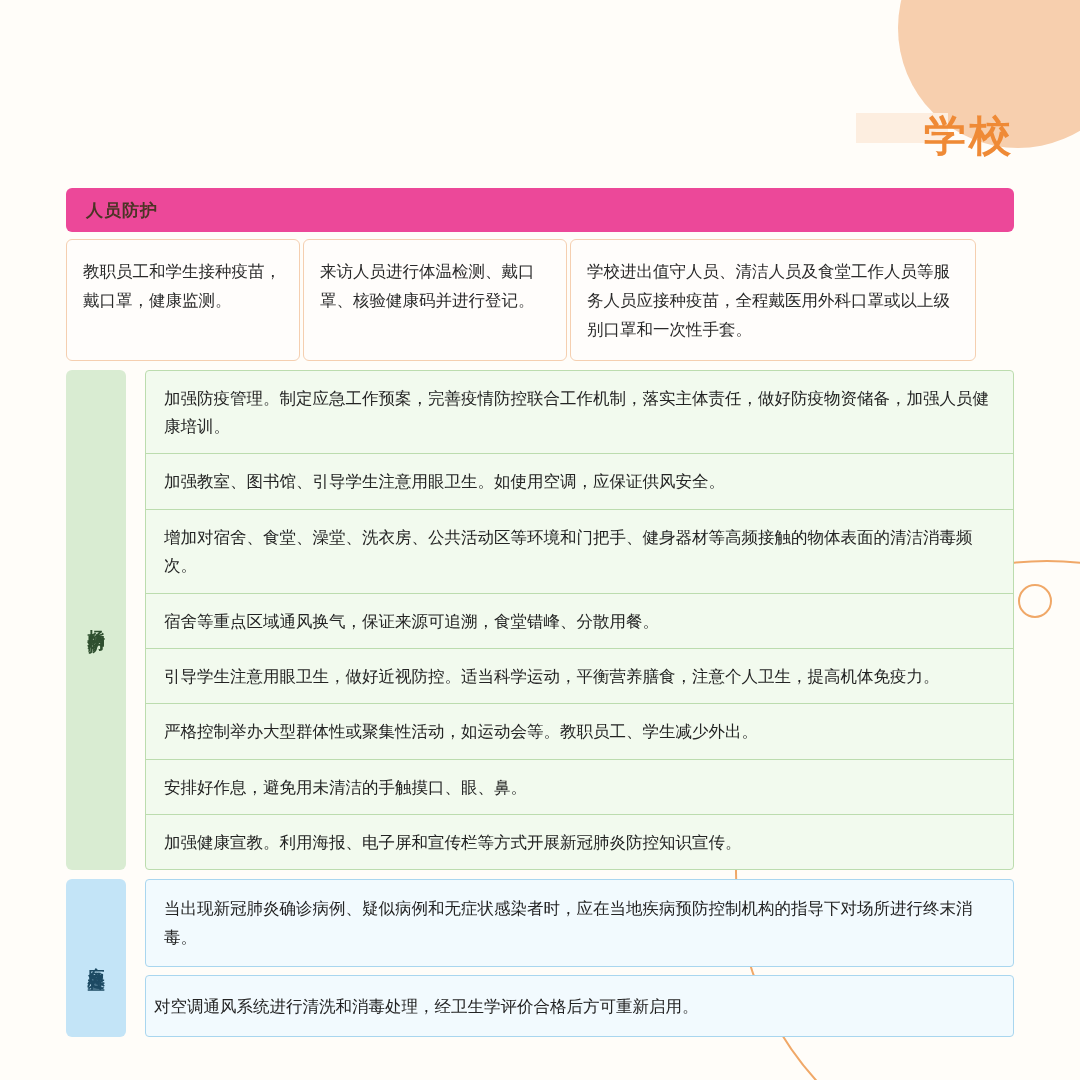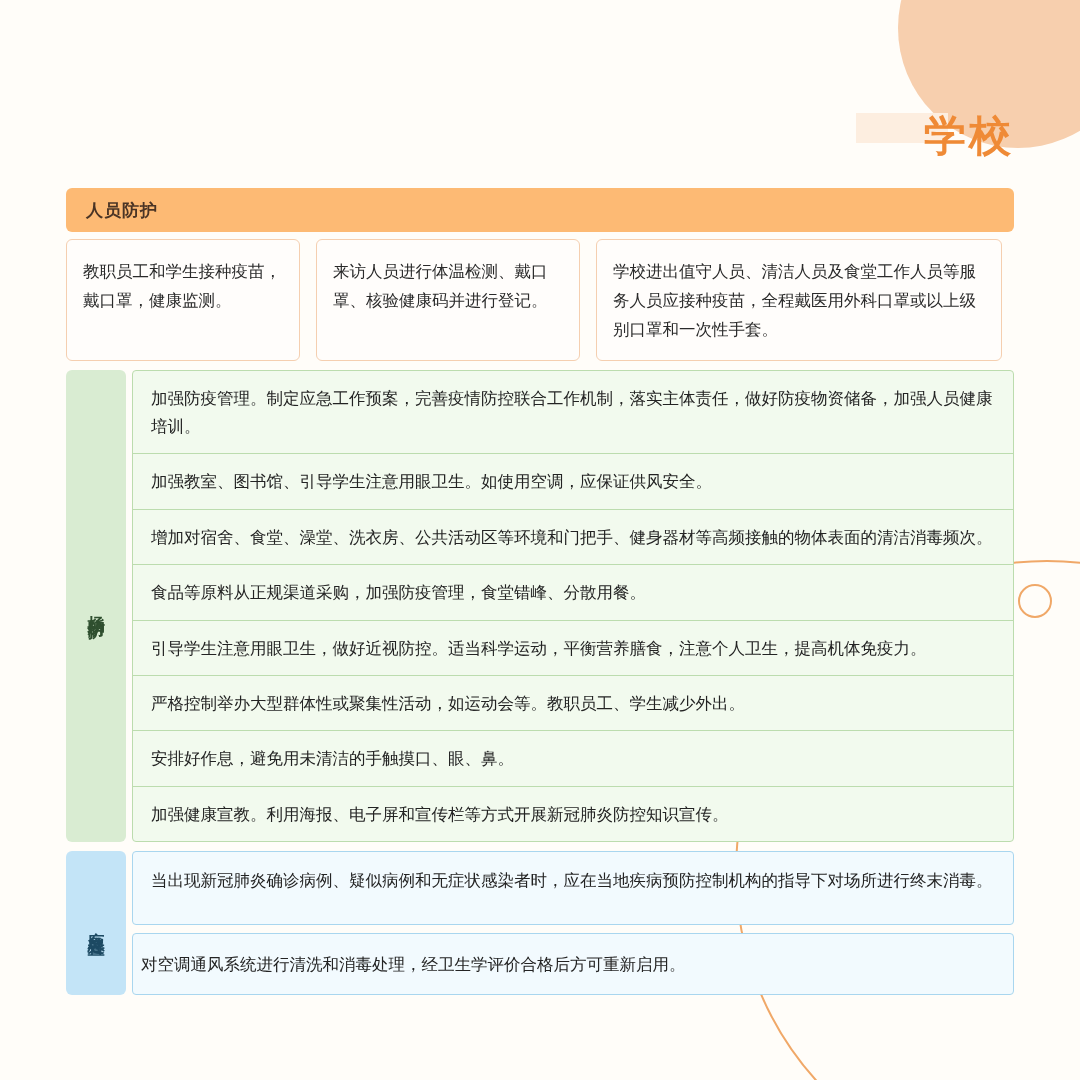--- a/index.html
+++ b/index.html
@@ -75,34 +75,34 @@
   .content {
     position: absolute;
     left: 66px;
     top: 188px;
     width: 948px;
     z-index: 2;
   }
 
   
   .personnel-header {
-    background: #fdba74;
+    background: #ec4899;
     border-radius: 6px;
     height: 44px;
     display: flex;
     align-items: center;
     padding-left: 20px;
     font-size: 17px;
     font-weight: bold;
     color: #4a3425;
     letter-spacing: 1px;
   }
   .personnel-cards {
     display: flex;
-    gap: 16px;
+    gap: 3px;
     margin-top: 7px;
   }
   .pcard {
     border: 1px solid #f5cfb0;
     border-radius: 6px;
     background: #fffdfb;
     padding: 17px 16px 16px 16px;
     font-size: 16.5px;
     line-height: 1.75;
     color: #2a2a2a;
@@ -135,21 +135,21 @@
   .block-label.green {
     background: #d9ecd2;
     color: #2f4f2f;
   }
   .block-label.blue {
     background: #c3e4f7;
     color: #1d4a63;
   }
   .block-rows {
     flex: 1 1 auto;
-    margin-left: 6px;
+    margin-left: 19px;
     display: flex;
     flex-direction: column;
   }
 
   
   .rows-green {
     border: 1px solid #bcdcae;
     border-radius: 4px;
     overflow: hidden;
     background: #f2faee;
@@ -197,21 +197,21 @@
     <div class="pcard c3">学校进出值守人员、清洁人员及食堂工作人员等服务人员应接种疫苗，全程戴医用外科口罩或以上级别口罩和一次性手套。</div>
   </div>
 
   <div class="block">
     <div class="block-label green">场所防护</div>
     <div class="block-rows">
       <div class="rows-green">
         <div class="row">加强防疫管理。制定应急工作预案，完善疫情防控联合工作机制，落实主体责任，做好防疫物资储备，加强人员健康培训。</div>
         <div class="row">加强教室、图书馆、引导学生注意用眼卫生。如使用空调，应保证供风安全。</div>
         <div class="row">增加对宿舍、食堂、澡堂、洗衣房、公共活动区等环境和门把手、健身器材等高频接触的物体表面的清洁消毒频次。</div>
-        <div class="row">食品等原料从正规渠道采购，加强防疫管理，食堂错峰、分散用餐。</div>
+        <div class="row">宿舍等重点区域通风换气，保证来源可追溯，食堂错峰、分散用餐。</div>
         <div class="row">引导学生注意用眼卫生，做好近视防控。适当科学运动，平衡营养膳食，注意个人卫生，提高机体免疫力。</div>
         <div class="row">严格控制举办大型群体性或聚集性活动，如运动会等。教职员工、学生减少外出。</div>
         <div class="row">安排好作息，避免用未清洁的手触摸口、眼、鼻。</div>
         <div class="row">加强健康宣教。利用海报、电子屏和宣传栏等方式开展新冠肺炎防控知识宣传。</div>
       </div>
     </div>
   </div>
 
   <div class="block">
     <div class="block-label blue">应急处置</div>

